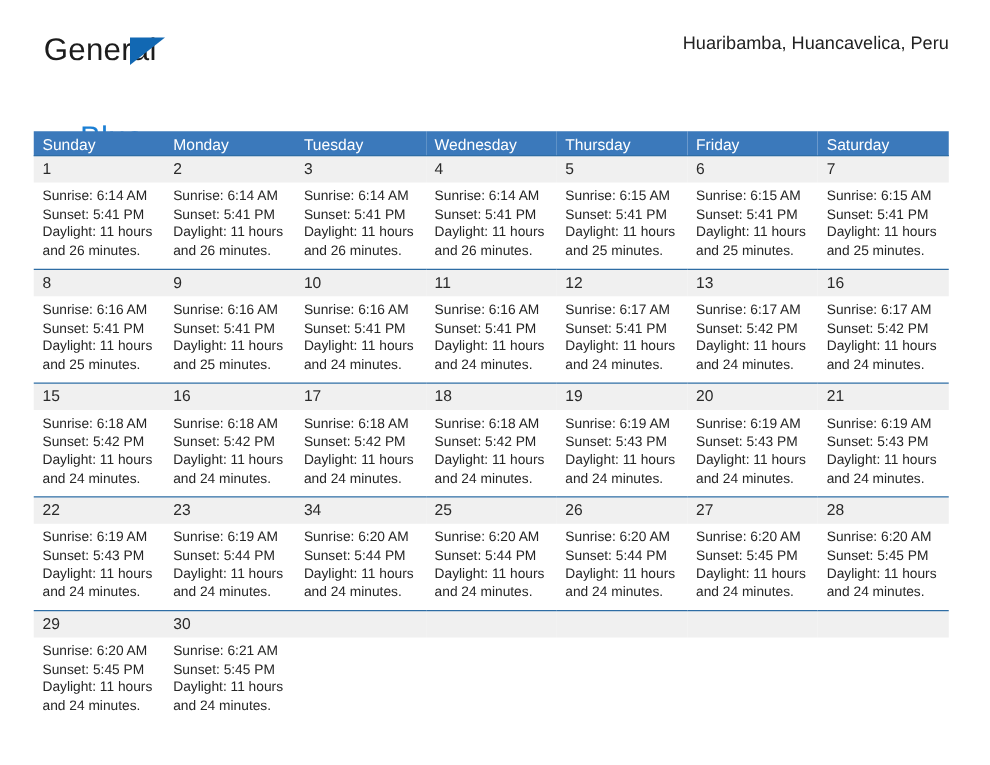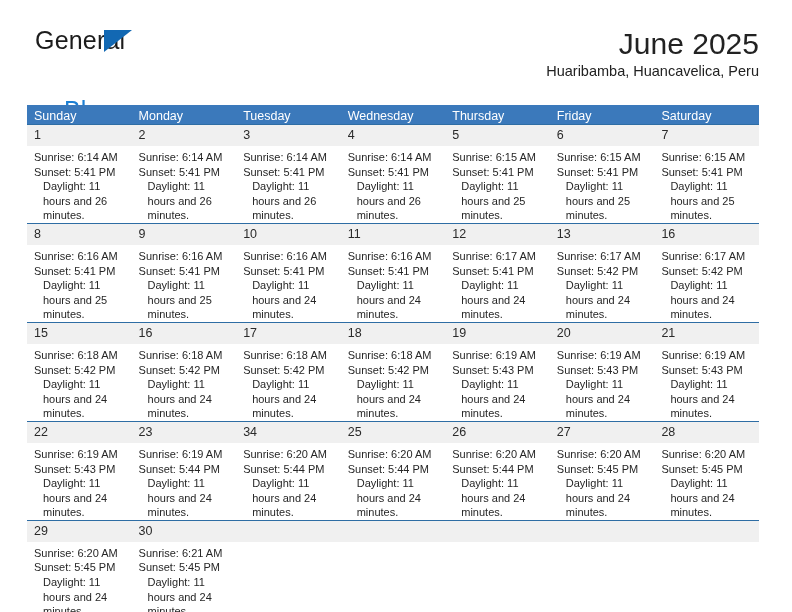--- a/index.html
+++ b/index.html
@@ -128,37 +128,36 @@
   .daynum.empty {
     color: transparent;
   }
   .cell-body {
     padding: 4px 6px 0 7px;
     font-size: 11px;
     line-height: 14.6px;
     color: #262626;
   }
   .cell-body div { white-space: nowrap; }
-  .cell-body .daylight { white-space: normal; margin-left: 9px; }
+  .cell-body .daylight { white-space: normal; }
 </style>
 </head>
 <body>
 
 <div class="page">
 
   <div class="header">
 
     <div class="brand">
       <span class="brand-general">General</span>
       <span class="brand-triangle"></span>
       <span class="brand-blue">Blue</span>
     </div>
 
     <div class="title-block">
-      <div class="cal-title">June 2025</div>
       <div class="cal-subtitle">Huaribamba, Huancavelica, Peru</div>
     </div>
 
   </div>
 
   <table class="calendar">
     <colgroup>
       <col>
         <col>
         <col>

